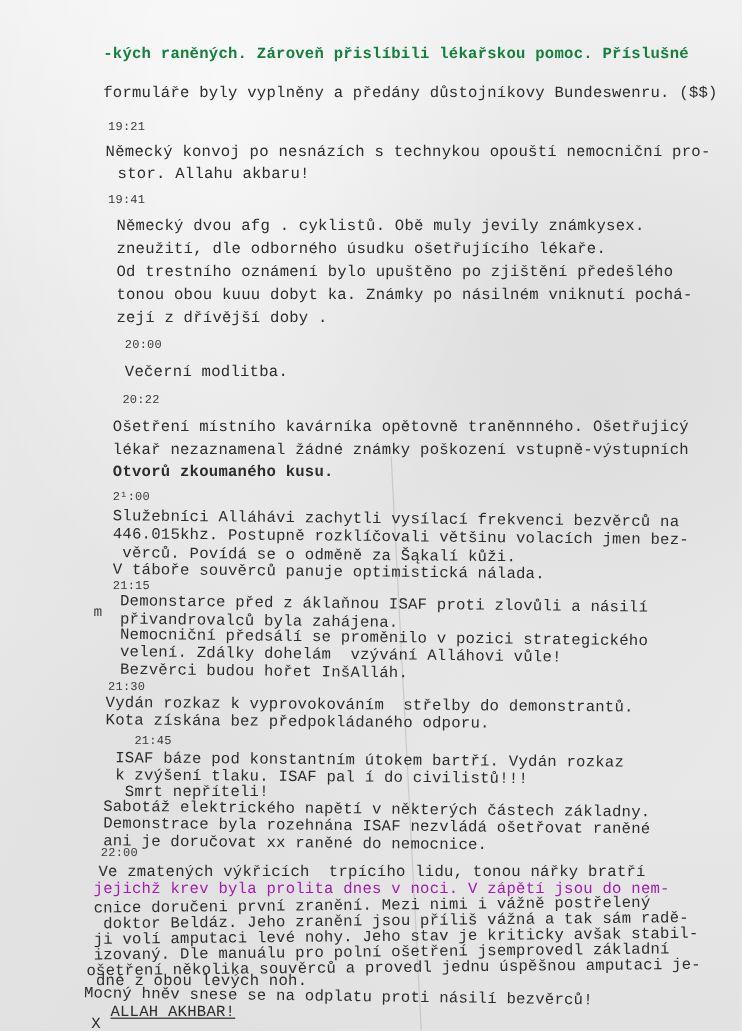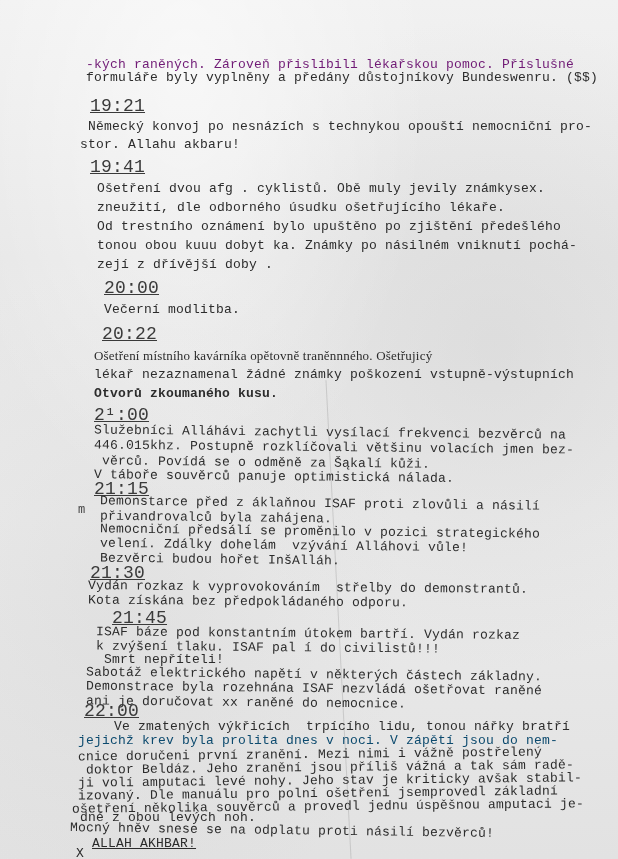--- a/index.html
+++ b/index.html
@@ -18,50 +18,50 @@
       radial-gradient(ellipse at 20% 70%, rgba(210,210,210,0.35), rgba(255,255,255,0) 40%),
       linear-gradient(180deg, #f1f1f1 0%, #e7e7e7 30%, #ebebeb 60%, #e2e2e2 100%);
   }
   .crease {
     position: absolute; width: 1px; background: rgba(150,150,150,0.35);
   }
   .line {
     position: absolute; white-space: pre; font-size: 13px; line-height: 15px;
     letter-spacing: 0.2px; color: #2c2c2c;
   }
-  .time { color: #3a3a3a; font-size: 18px; text-decoration: underline; }
-  .faint { color: #0c4a6e; }
+  .time { color: #3a3a3a; font-size: 10px; }
+  .faint { color: #a21caf; }
   .margin-mark { position: absolute; font-size: 12px; color: #444; }
 </style>
 </head>
 <body>
 
 <div class="paper"></div>
 <div class="crease" style="left:770px"></div>
 <div class="crease" style="left:338px;top:380px;height:479px;transform:rotate(-3deg);"></div>
 
-<div class="line faint" style="left:86px;top:57px;color:#701a75;">-kých raněných. Zároveň přislíbili lékařskou pomoc. Příslušné</div>
+<div class="line faint" style="left:86px;top:37px;color:#15803d;font-weight:bold;">-kých raněných. Zároveň přislíbili lékařskou pomoc. Příslušné</div>
 <div class="line" style="left:86px;top:70px;">formuláře byly vyplněny a předány důstojníkovy Bundeswenru. ($$)</div>
 
 <div class="line time" style="left:90px;top:99px;">19:21</div>
 <div class="line" style="left:88px;top:119px;">Německý konvoj po nesnázích s technykou opouští nemocniční pro-</div>
-<div class="line" style="left:72px;top:137px;font-family:Liberation Mono, monospace;"> stor. Allahu akbaru!</div>
+<div class="line" style="left:90px;top:137px;font-family:Liberation Mono, monospace;"> stor. Allahu akbaru!</div>
 
 <div class="line time" style="left:90px;top:160px;">19:41</div>
-<div class="line" style="left:97px;top:181px;">Ošetření dvou afg . cyklistů. Obě muly jevily známkysex.</div>
+<div class="line" style="left:97px;top:181px;">Německý dvou afg . cyklistů. Obě muly jevily známkysex.</div>
 <div class="line" style="left:97px;top:200px;">zneužití, dle odborného úsudku ošetřujícího lékaře.</div>
 <div class="line" style="left:97px;top:219px;">Od trestního oznámení bylo upuštěno po zjištění předešlého</div>
 <div class="line" style="left:97px;top:238px;">tonou obou kuuu dobyt ka. Známky po násilném vniknutí pochá-</div>
 <div class="line" style="left:97px;top:257px;">zejí z dřívější doby .</div>
 
 <div class="line time" style="left:104px;top:281px;">20:00</div>
 <div class="line" style="left:104px;top:302px;">Večerní modlitba.</div>
 
 <div class="line time" style="left:102px;top:327px;">20:22</div>
-<div class="line" style="left:94px;top:348px;font-family:Liberation Serif, serif;">Ošetření místního kavárníka opětovně traněnnného. Ošetřujicý</div>
+<div class="line" style="left:94px;top:348px;">Ošetření místního kavárníka opětovně traněnnného. Ošetřujicý</div>
 <div class="line" style="left:94px;top:367px;">lékař nezaznamenal žádné známky poškození vstupně-výstupních</div>
 <div class="line" style="left:94px;top:386px;font-weight:bold;">Otvorů zkoumaného kusu.</div>
 
 <div class="line time" style="left:94px;top:408px;text-align:center;">2¹:00</div>
 <div class="line" style="left:94px;top:425px;transform:rotate(0.6deg);">Služebníci Alláhávi zachytli vysílací frekvenci bezvěrců na</div>
 <div class="line" style="left:94px;top:440px;transform:rotate(0.6deg);">446.015khz. Postupně rozklíčovali většinu volacích jmen bez-</div>
 <div class="line" style="left:94px;top:455px;transform:rotate(0.6deg);"> věrců. Povídá se o odměně za Šąkalí kůži.</div>
 <div class="line" style="left:94px;top:469px;transform:rotate(0.6deg);">V táboře souvěrců panuje optimistická nálada.</div>
 
 <div class="line time" style="left:94px;top:482px;text-align:center;">21:15</div>
@@ -78,21 +78,21 @@
 
 <div class="line time" style="left:88px;top:611px;margin-left:24px;">21:45</div>
 <div class="line" style="left:88px;top:626px;transform:rotate(0.5deg);"> ISAF báze pod konstantním útokem bartří. Vydán rozkaz</div>
 <div class="line" style="left:88px;top:640px;transform:rotate(0.5deg);"> k zvýšení tlaku. ISAF pal í do civilistů!!!</div>
 <div class="line" style="left:88px;top:652px;text-align:right;">  Smrt nepříteli!</div>
 <div class="line" style="left:86px;top:667px;transform:rotate(0.6deg);">Sabotáž elektrického napětí v některých částech základny.</div>
 <div class="line" style="left:86px;top:681px;transform:rotate(0.6deg);">Demonstrace byla rozehnána ISAF nezvládá ošetřovat raněné</div>
 <div class="line" style="left:86px;top:695px;transform:rotate(0.6deg);">ani je doručovat xx raněné do nemocnice.</div>
 
 <div class="line time" style="left:84px;top:704px;">22:00</div>
-<div class="line" style="left:82px;top:719px;margin-left:32px;">Ve zmatených výkřicích  trpícího lidu, tonou nářky bratří</div>
+<div class="line" style="left:82px;top:719px;">Ve zmatených výkřicích  trpícího lidu, tonou nářky bratří</div>
 <div class="line faint" style="left:78px;top:733px;">jejichž krev byla prolita dnes v noci. V zápětí jsou do nem-</div>
 <div class="line" style="left:78px;top:747px;transform:rotate(-0.6deg);">cnice doručeni první zranění. Mezi nimi i vážně postřelený</div>
 <div class="line" style="left:78px;top:760px;transform:rotate(-0.6deg);"> doktor Beldáz. Jeho zranění jsou příliš vážná a tak sám radě-</div>
 <div class="line" style="left:78px;top:773px;transform:rotate(-0.6deg);">ji volí amputaci levé nohy. Jeho stav je kriticky avšak stabil-</div>
 <div class="line" style="left:78px;top:786px;transform:rotate(-0.6deg);">izovaný. Dle manuálu pro polní ošetření jsemprovedl základní</div>
 <div class="line" style="left:72px;top:799px;transform:rotate(-0.6deg);">ošetření několika souvěrců a provedl jednu úspěšnou amputaci je-</div>
 <div class="line" style="left:72px;top:810px;"> dné z obou levých noh.</div>
 <div class="line" style="left:70px;top:823px;transform:rotate(0.8deg);">Mocný hněv snese se na odplatu proti násilí bezvěrců!</div>
 <div class="line" style="left:92px;top:836px;text-decoration:underline;">ALLAH AKHBAR!</div>
 <div class="line" style="left:76px;top:846px;">X</div>

